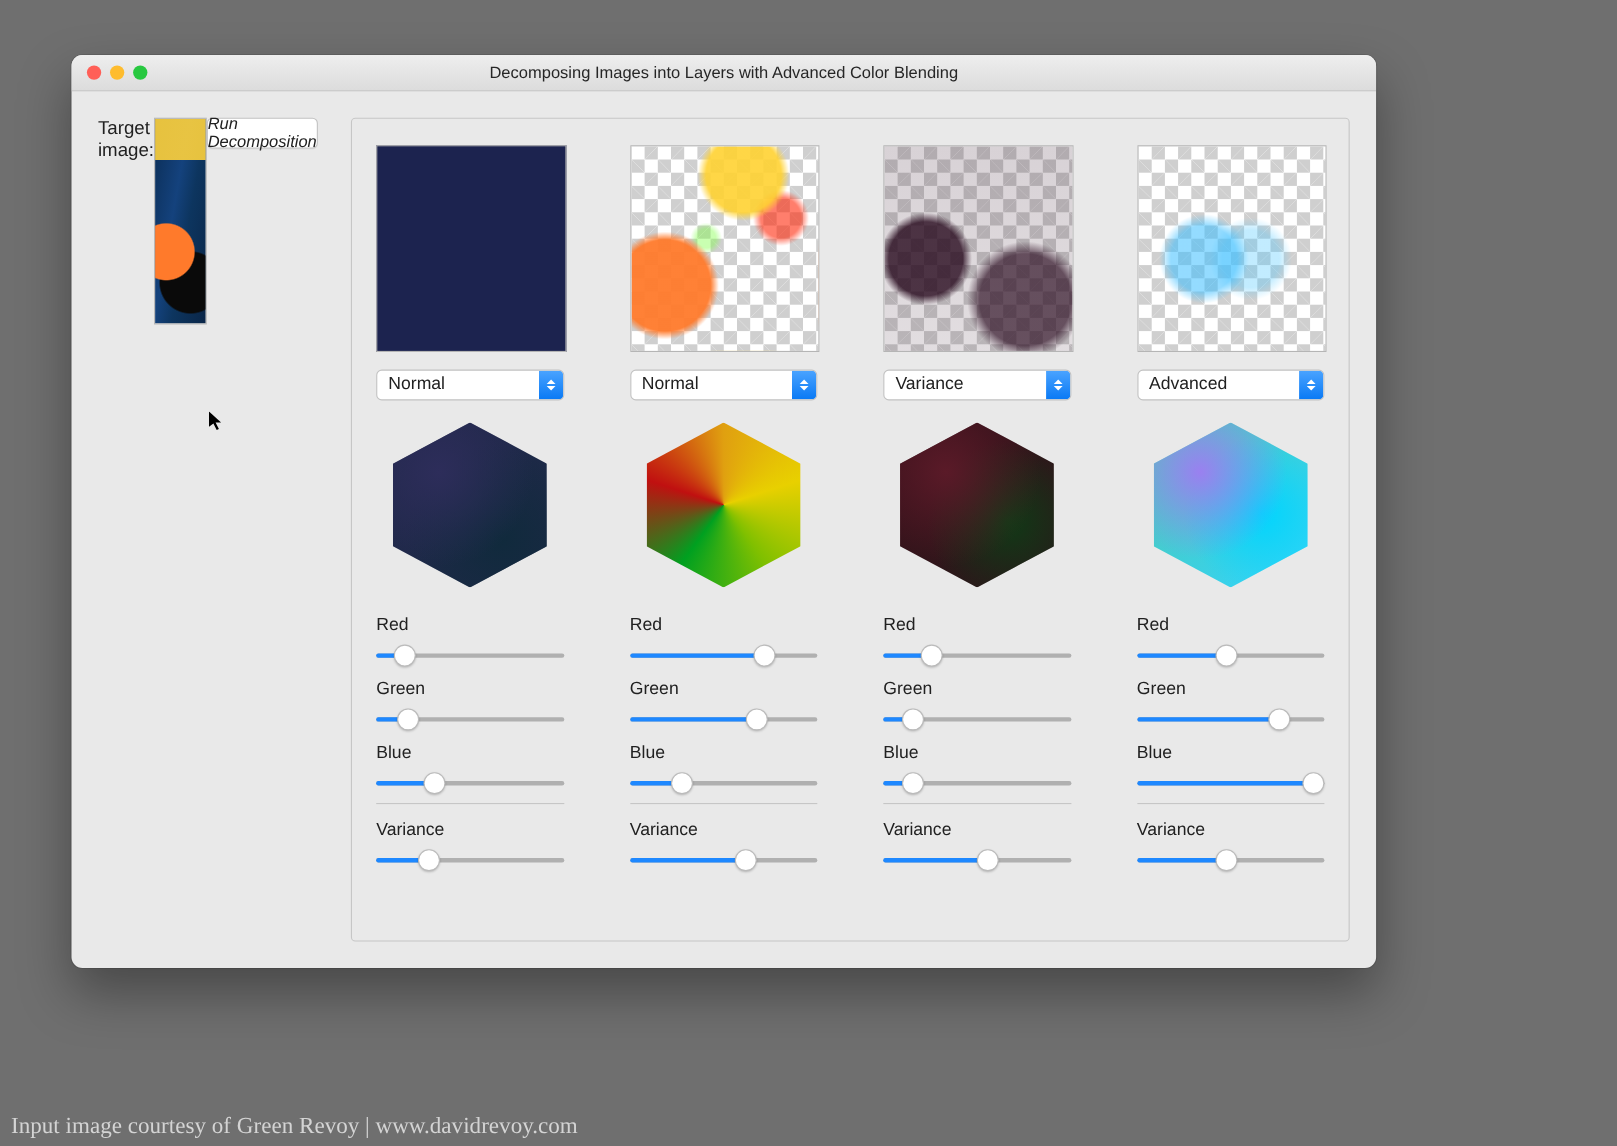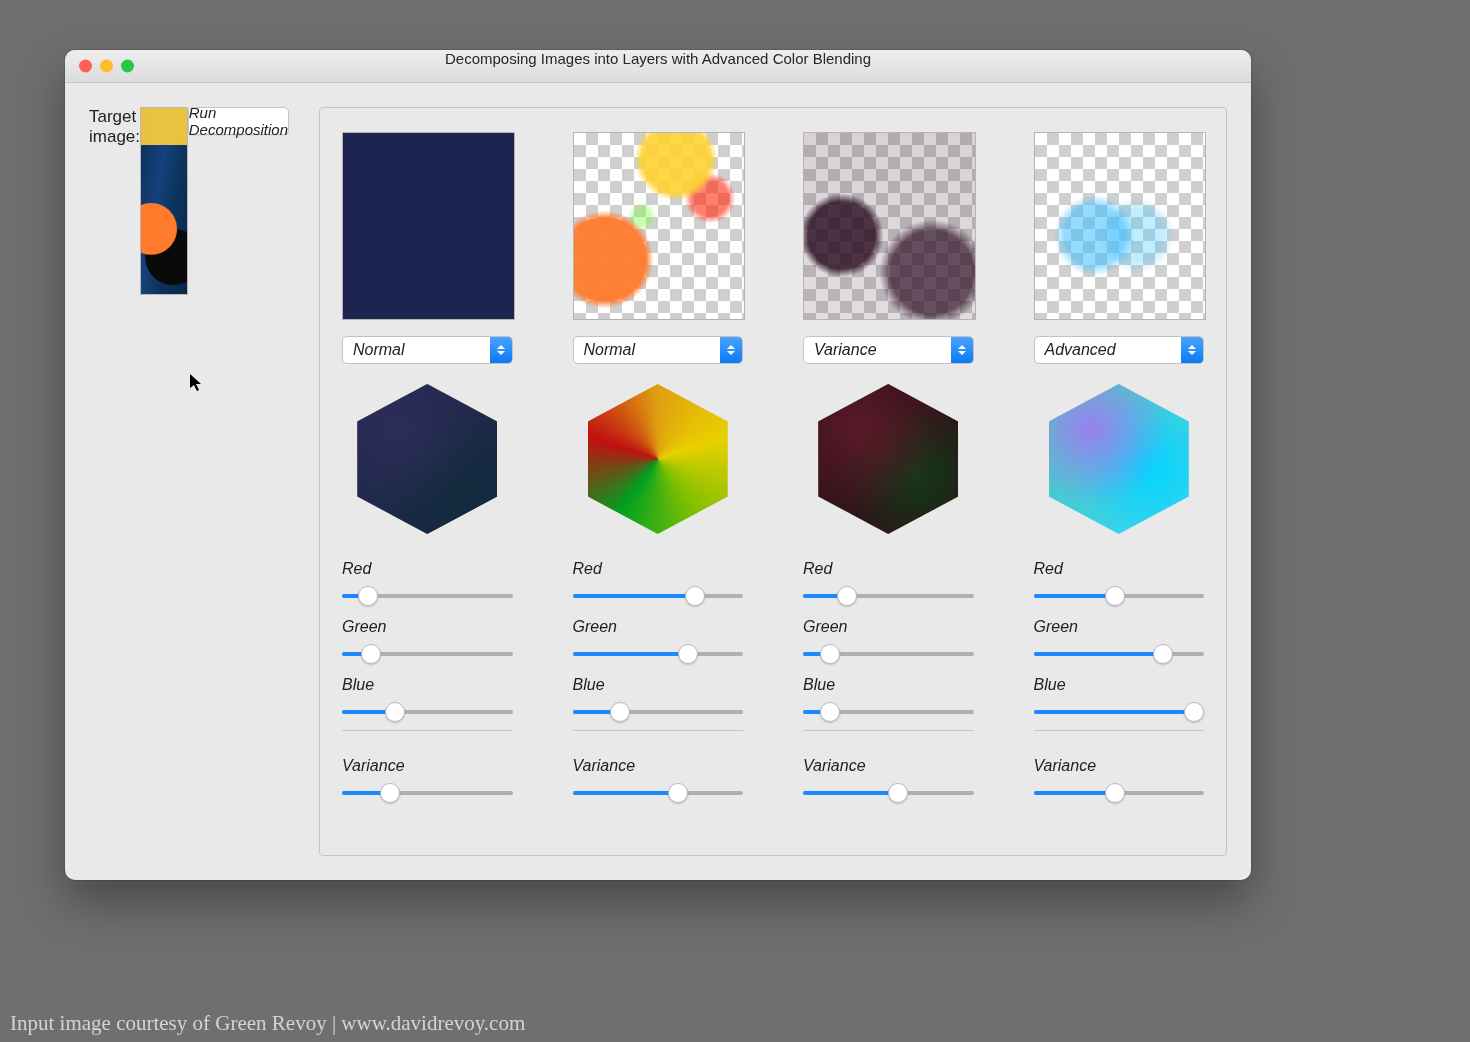--- a/index.html
+++ b/index.html
@@ -15,21 +15,21 @@
     position:absolute;left:65px;top:50px;
     width:1186px;height:830px;
     background:#e9e9e9;
     border-radius:10px;
     box-shadow:0 22px 46px rgba(0,0,0,.35),0 0 0 1px rgba(0,0,0,.1);
     display:flex;flex-direction:column;
     overflow:hidden;
   }
   .titlebar{
     height:32px;flex:0 0 32px;
-    display:flex;
+    display:flex;align-items:center;
     background:linear-gradient(#eee,#dcdcdc);
     border-bottom:1px solid #c6c6c6;
     position:relative;
   }
   .traffic{display:flex;gap:8px;padding-left:14px;position:absolute;left:0;top:50%;transform:translateY(-50%);}
   .dot{width:13px;height:13px;border-radius:50%;}
   .dot.red{background:#ff5f57;}
   .dot.yel{background:#febc2e;}
   .dot.grn{background:#28c840;}
   .title{flex:1;text-align:center;font-size:15px;color:#262626;}
@@ -53,21 +53,20 @@
     width:180px;
     cursor:pointer;
     font-style:italic;
   }
   
   .panel{
     flex:1;border:1px solid #c6c6c6;border-radius:4px;
     padding:24px 22px 26px;background:#e9e9e9;
     display:flex;gap:60px;
     min-width:0;
-    font-style:italic;
   }
   .col{flex:1;display:flex;flex-direction:column;min-width:0;}
   .layer-img{
     height:186px;width:100%;border:1px solid #b5b5b5;
     background:#fff;margin-bottom:16px;
     position:relative;overflow:hidden;
   }
   .cb{ 
     background-image:
       linear-gradient(45deg,#cfcfcf 25%,transparent 25%),
@@ -129,21 +128,21 @@
     conic-gradient(from 0deg,#e0a010,#e8d000,#80c000,#00a020,#c01010,#e0a010);}
   .hex2{background:
     radial-gradient(circle at 30% 30%,#5a1a28,transparent 60%),
     radial-gradient(circle at 70% 60%,#103a16,transparent 55%),
     linear-gradient(135deg,#3a0f1a,#261a1a);}
   .hex3{background:
     radial-gradient(circle at 30% 30%,#9a80f0,transparent 55%),
     radial-gradient(circle at 70% 55%,#00d5ff,transparent 55%),
     linear-gradient(135deg,#50c8b0,#30d5ff);}
   
-  .slider-group{border-bottom:1px solid #c6c6c6;padding-bottom:6px;margin-bottom:16px;}
+  .slider-group{border-bottom:1px solid #c6c6c6;padding-bottom:6px;margin-bottom:5px;}
   .slider-group:last-child{border-bottom:none;margin-bottom:0;}
   .s-label{font-size:16px;margin:10px 0 6px;}
   .slider{
     position:relative;height:24px;display:flex;align-items:center;
     cursor:pointer;
   }
   .track{position:absolute;left:0;right:0;height:4px;border-radius:2px;background:#b0b0b0;}
   .fill{position:absolute;left:0;height:4px;border-radius:2px;background:#1e88ff;}
   .knob{
     position:absolute;width:18px;height:18px;border-radius:50%;

